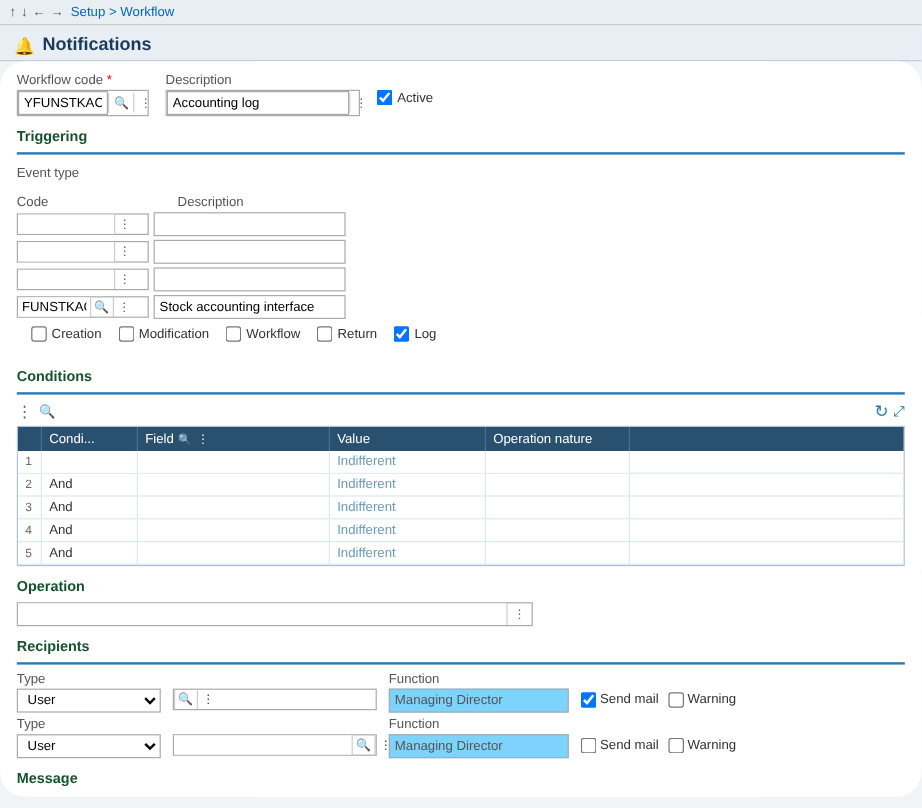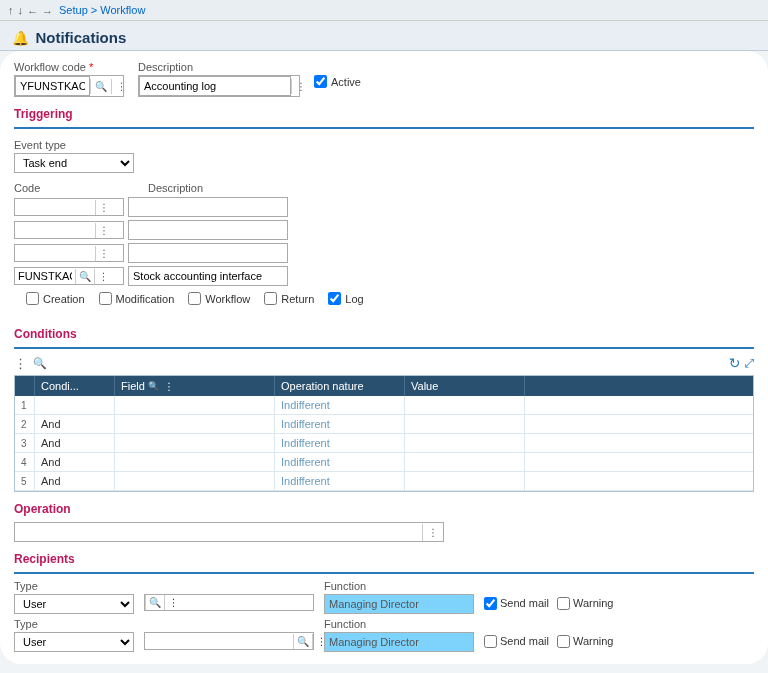--- a/index.html
+++ b/index.html
@@ -7,21 +7,21 @@
     
     .top-bar { background: #e8eef2; padding: 4px 8px; display: flex; align-items: center; gap: 6px; border-bottom: 1px solid #ccc; }
     .top-bar .nav-icons { display: flex; gap: 4px; }
     .top-bar .nav-icon { cursor: pointer; color: #555; font-size: 11px; }
     .breadcrumb { font-size: 11px; color: #666; }
     .breadcrumb span { color: #0066cc; cursor: pointer; }
     
     .page-title { padding: 8px 12px 4px 12px; font-size: 15px; font-weight: bold; color: #1a3a5c; display: flex; align-items: center; gap: 6px; }
     
     .main-content { background: #fff; margin: 0; padding: 10px 14px; height: calc(673px - 60px); overflow-y: auto; border-radius: 21px; }
-    .section-title { font-size: 12px; font-weight: bold; color: #be185d; margin: 10px 0 6px 0; }
+    .section-title { font-size: 12px; font-weight: bold; color: #14532d; margin: 10px 0 6px 0; }
     
     .form-row { display: flex; align-items: flex-start; gap: 14px; margin-bottom: 6px; }
     .form-group { display: flex; flex-direction: column; }
     .form-group label { font-size: 11px; color: #555; margin-bottom: 2px; }
     
     .input-with-icon { display: flex; align-items: center; border: 1px solid #aaa; background: #fff; }
     .input-with-icon input { border: none; outline: none; font-size: 11px; padding: 3px 4px; width: 100%; }
     .input-with-icon .icon-btn { padding: 2px 4px; cursor: pointer; color: #555; border-left: 1px solid #ccc; font-size: 10px; }
     
     input[type="text"] { border: 1px solid #aaa; outline: none; font-size: 11px; padding: 3px 4px; }
@@ -131,25 +131,20 @@
       <label>Active</label>
     </div>
   </div>
 
   <div class="section-title">Triggering</div>
   <div class="blue-line"></div>
   <div style="padding: 4px 0 6px 0;">
     <div class="event-type-row">
       <div class="form-group">
         <label>Event type</label>
-        <select style="width:120px;">
-          <option>Task end</option>
-          <option>Task start</option>
-          <option>Manual</option>
-        </select>
       </div>
     </div>
 
     <div class="form-row" style="margin-bottom:2px;">
       <div style="width:120px;"><span class="code-desc-header">Code</span></div>
       <div style="width:165px;"><span class="code-desc-header">Description</span></div>
     </div>
 
     <div class="code-row">
       <div class="code-input-wrap">
@@ -220,22 +215,22 @@
     </div>
     <div class="table-wrap">
       <div class="table-header-row">
         <div class="th"></div>
         <div class="th">Condi...</div>
         <div class="th" style="display:flex; align-items:center; gap:4px;">
           <span>Field</span>
           <span style="font-size:9px; cursor:pointer;">🔍</span>
           <span style="font-size:10px; cursor:pointer;">⋮</span>
         </div>
+        <div class="th">Value</div>
         <div class="th">Operation nature</div>
-        <div class="th">Value</div>
       </div>
 
       <div class="table-data-row row-1">
         <div class="td row-number">1</div>
         <div class="td"></div>
         <div class="td"></div>
         <div class="td">
             <span class="indifferent">Indifferent</span>
           </div>
         <div class="td"></div>

